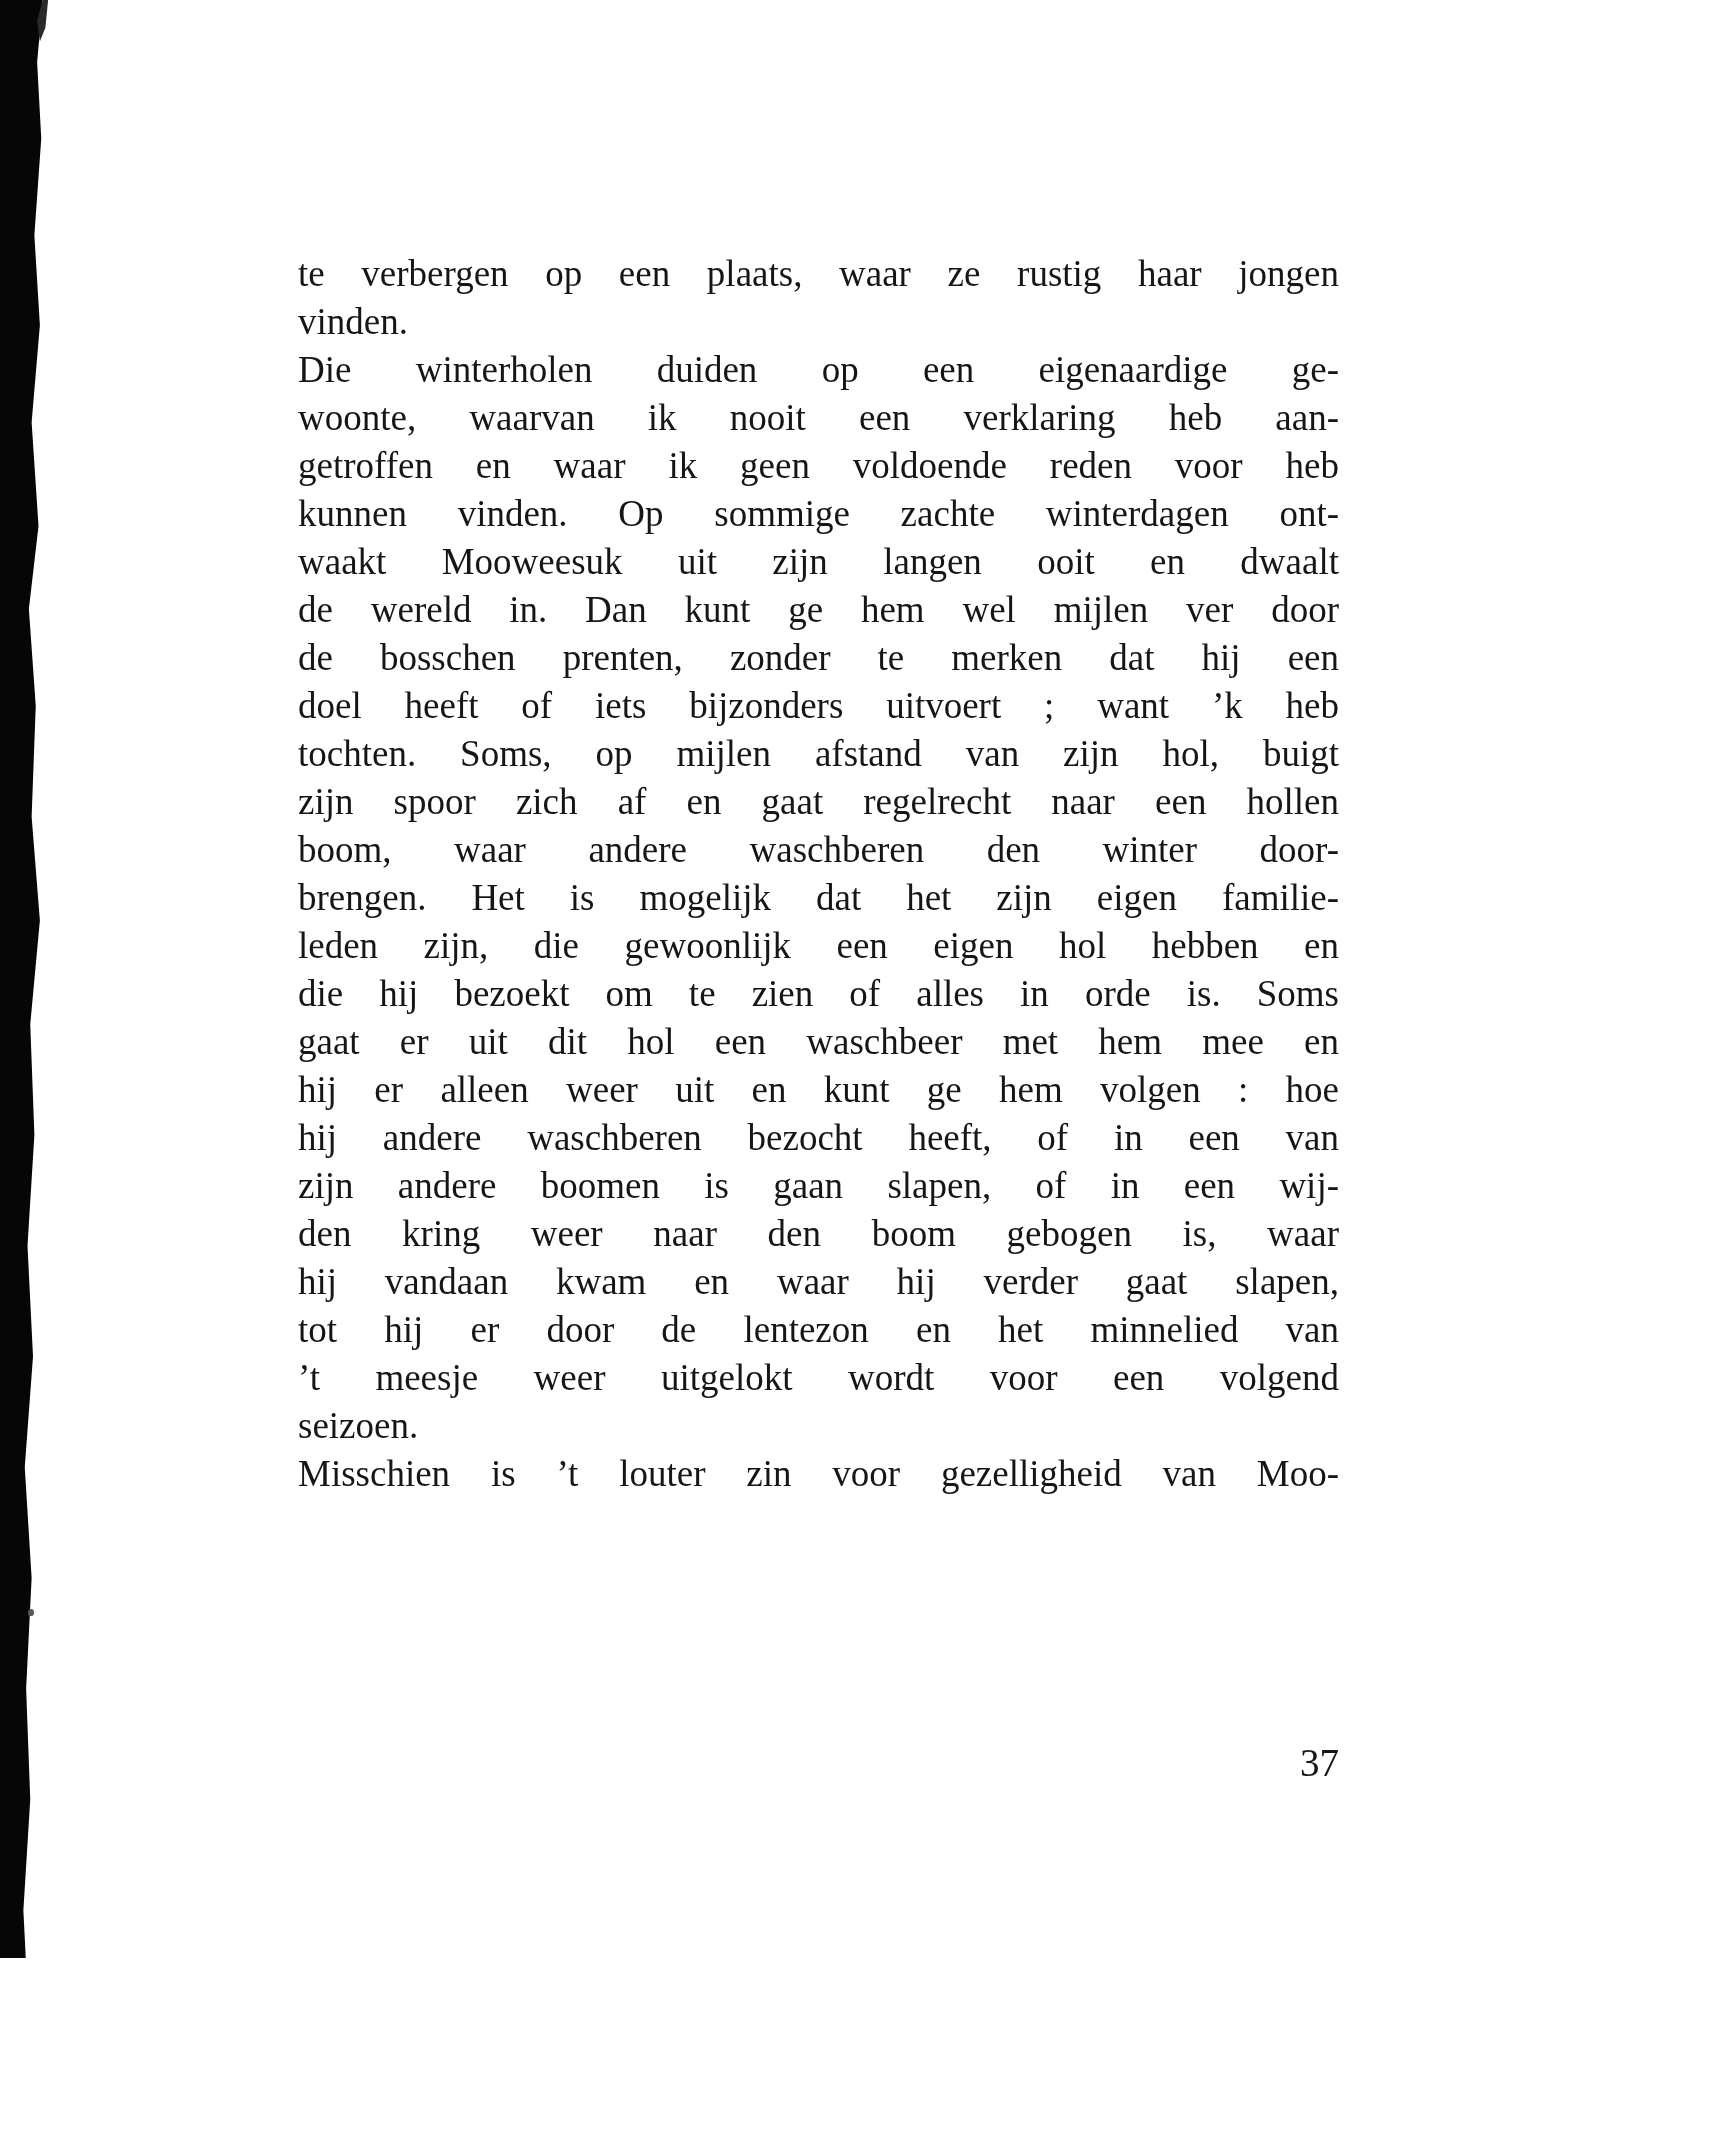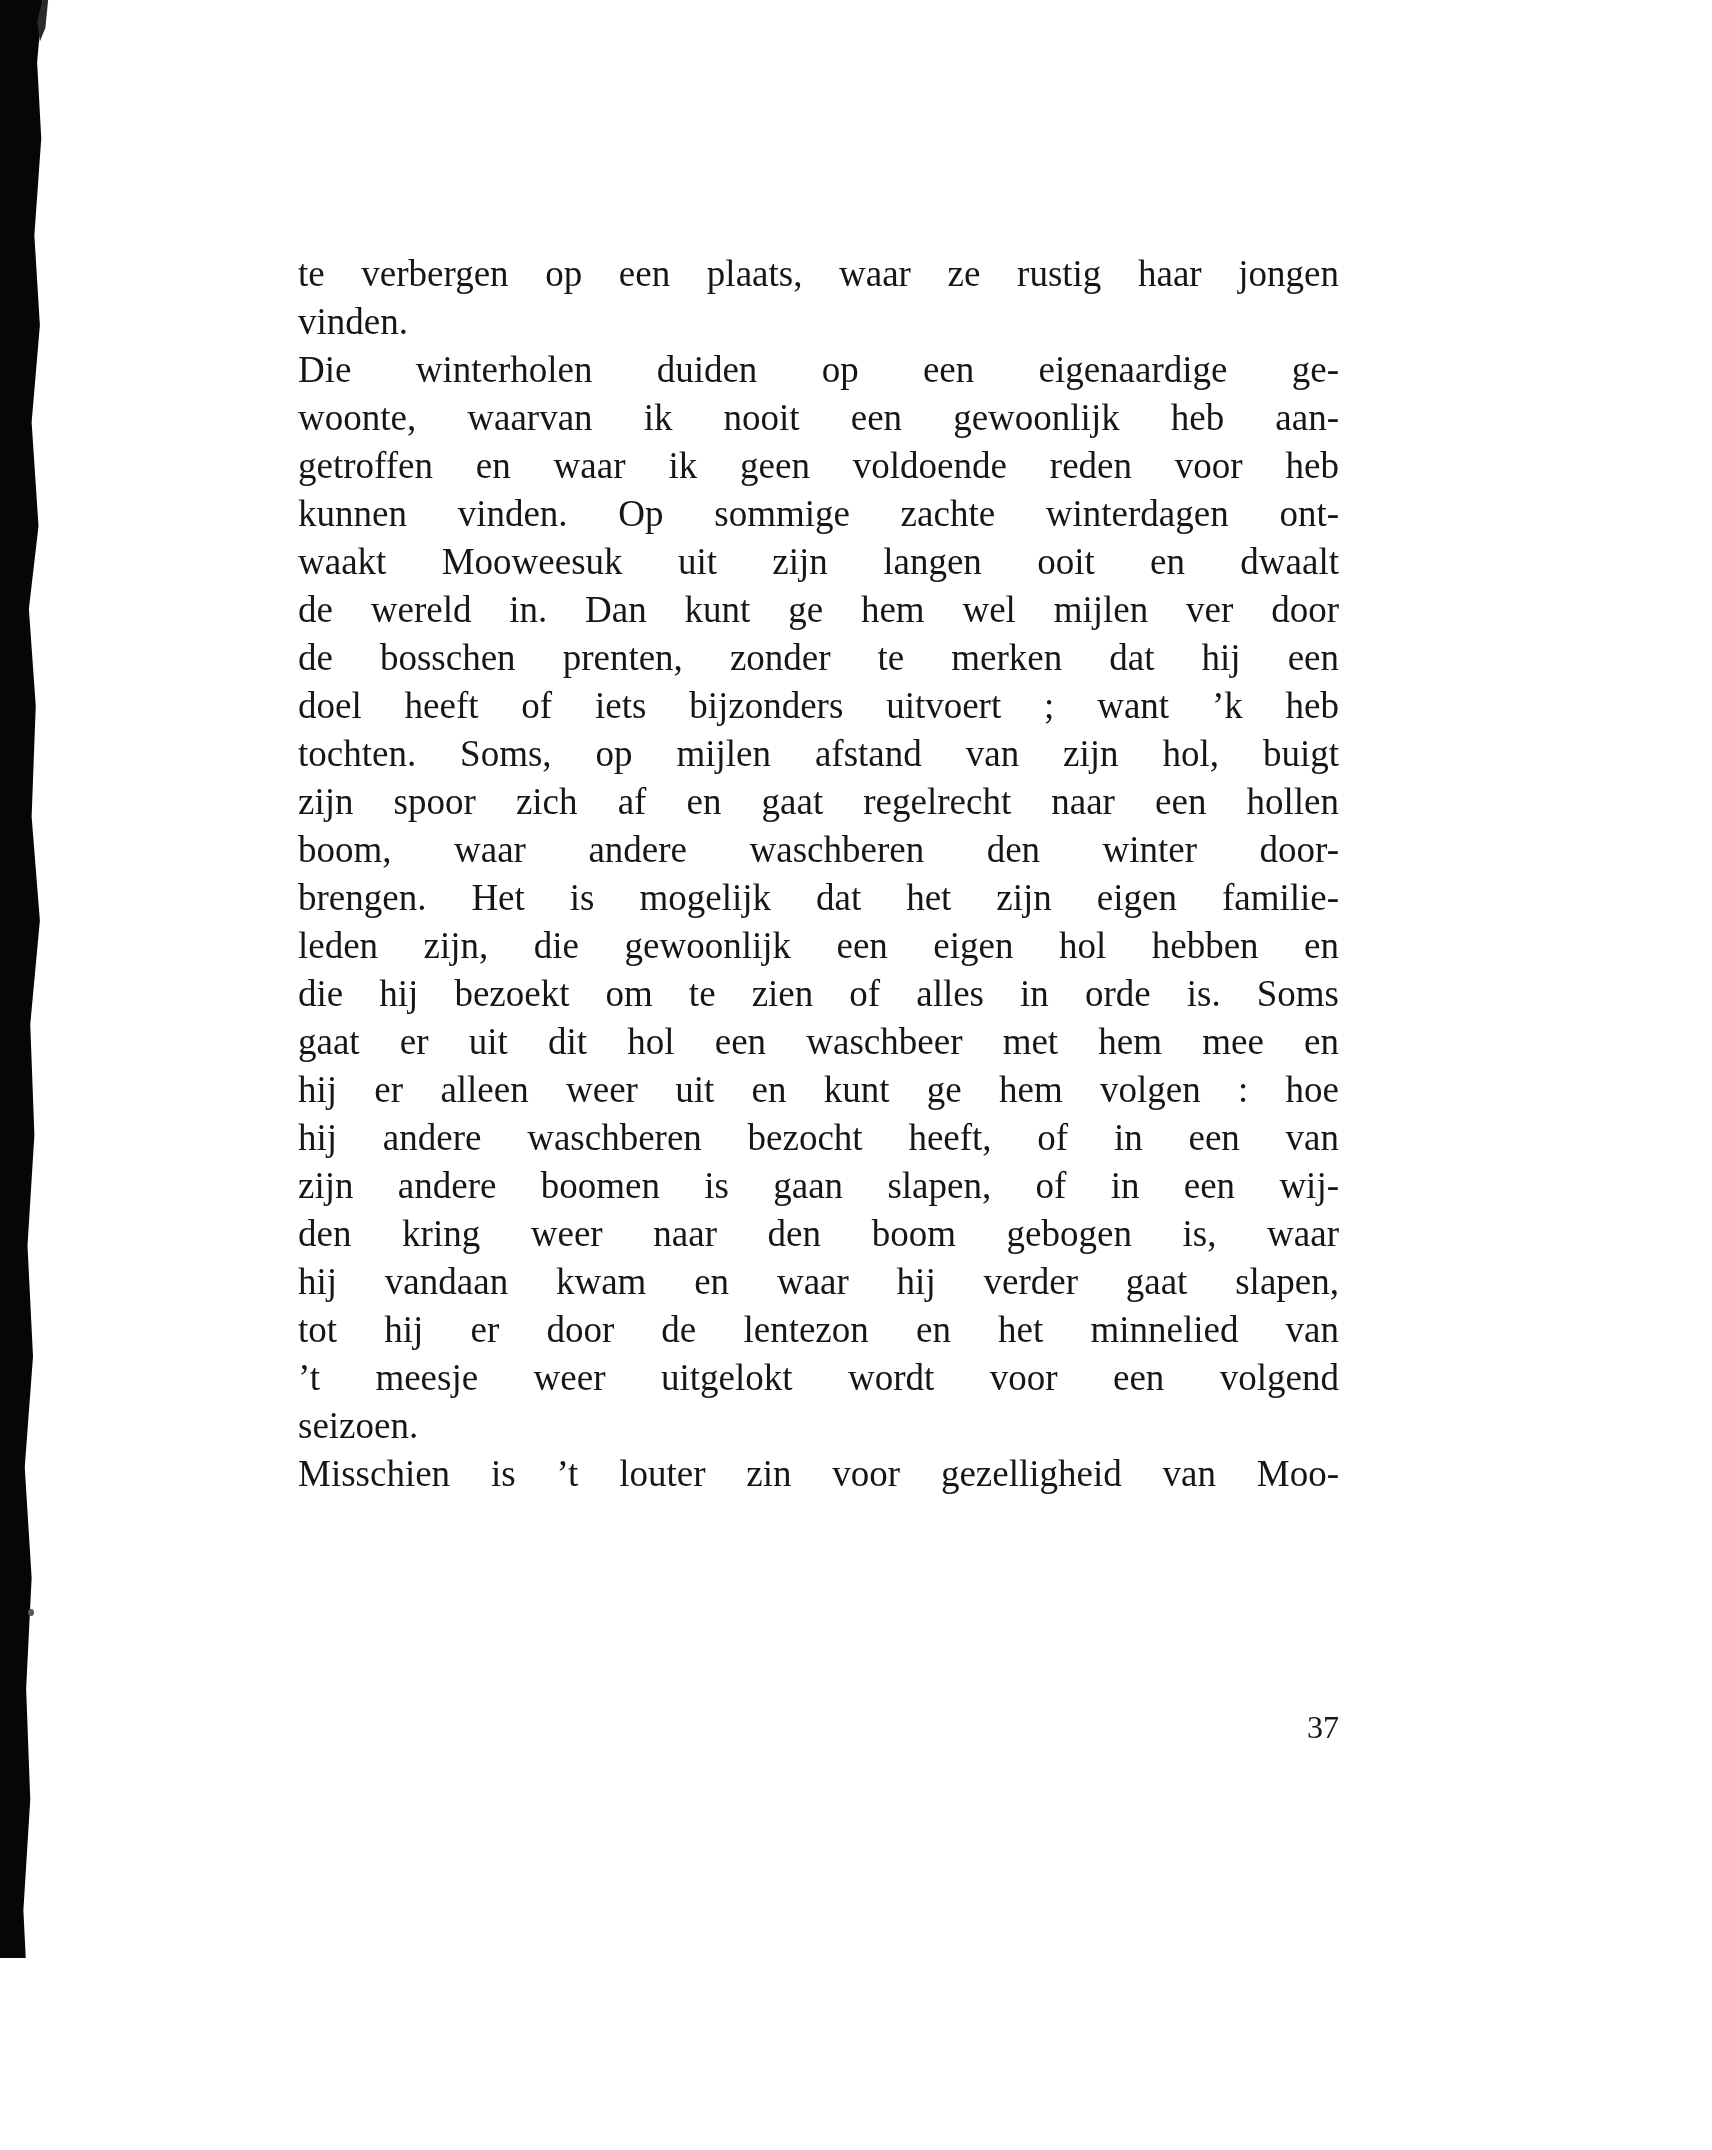--- a/index.html
+++ b/index.html
@@ -43,23 +43,23 @@
     height: 48px;
     text-align: left;
     white-space: nowrap;
   }
   .line.just {
     white-space: normal;
     text-align: justify;
     text-align-last: justify;
   }
   .pagenum {
-    margin-top: 42px;
+    margin-top: 78px;
     text-align: right;
-    font-size: 32px;
+    font-size: 39px;
     line-height: 48px;
   }
 </style>
 </head>
 <body>
 
 <div class="page">
 
   <svg class="gutter-svg" viewBox="0 0 80 3108" preserveAspectRatio="none" aria-hidden="true">
     <polygon fill="#060606" points="
@@ -72,21 +72,21 @@
 
   <div class="speck s1"></div>
   <div class="speck s2"></div>
   <div class="speck s3"></div>
 
   <div class="textblock" id="textblock">
 
   <div class="line just">te verbergen op een plaats, waar ze rustig haar jongen</div>
       <div class="line">vinden.</div>
       <div class="line just">Die winterholen duiden op een eigenaardige ge-</div>
-      <div class="line just">woonte, waarvan ik nooit een gewoonlijk heb aan-</div>
+      <div class="line just">woonte, waarvan ik nooit een verklaring heb aan-</div>
       <div class="line just">getroffen en waar ik geen voldoende reden voor heb</div>
       <div class="line just">kunnen vinden. Op sommige zachte winterdagen ont-</div>
       <div class="line just">waakt Mooweesuk uit zijn langen ooit en dwaalt</div>
       <div class="line just">de wereld in. Dan kunt ge hem wel mijlen ver door</div>
       <div class="line just">de bosschen prenten, zonder te merken dat hij een</div>
       <div class="line just">doel heeft of iets bijzonders uitvoert ; want ’k heb</div>
       <div class="line just">tochten. Soms, op mijlen afstand van zijn hol, buigt</div>
       <div class="line just">zijn spoor zich af en gaat regelrecht naar een hollen</div>
       <div class="line just">boom, waar andere waschberen den winter door-</div>
       <div class="line just">brengen. Het is mogelijk dat het zijn eigen familie-</div>

